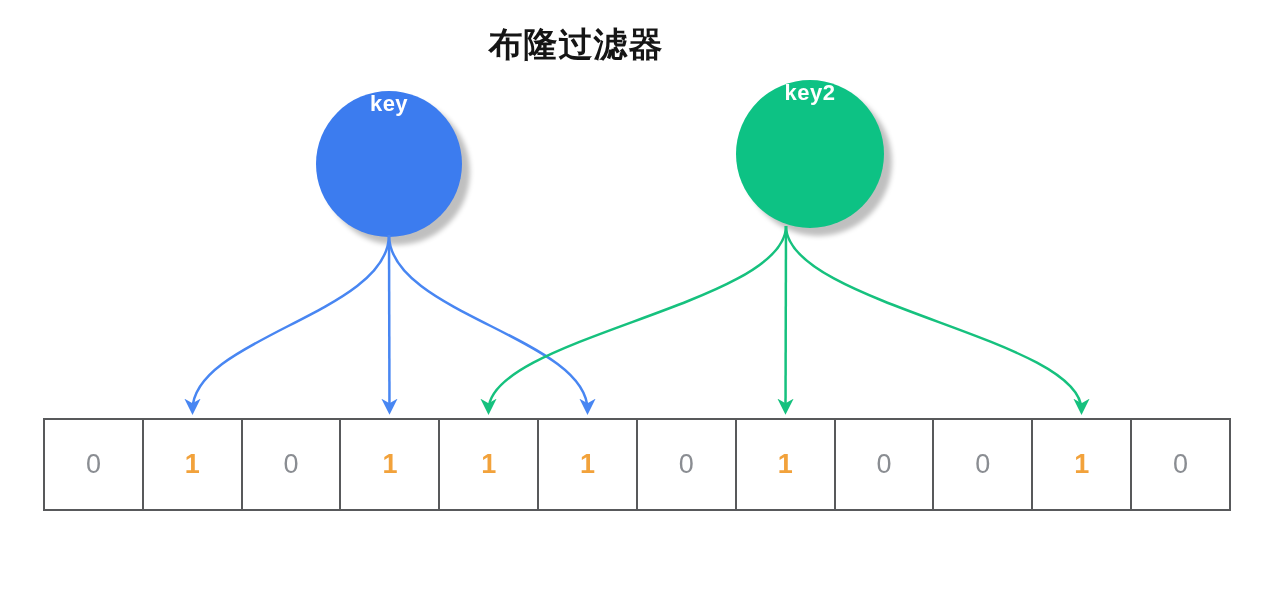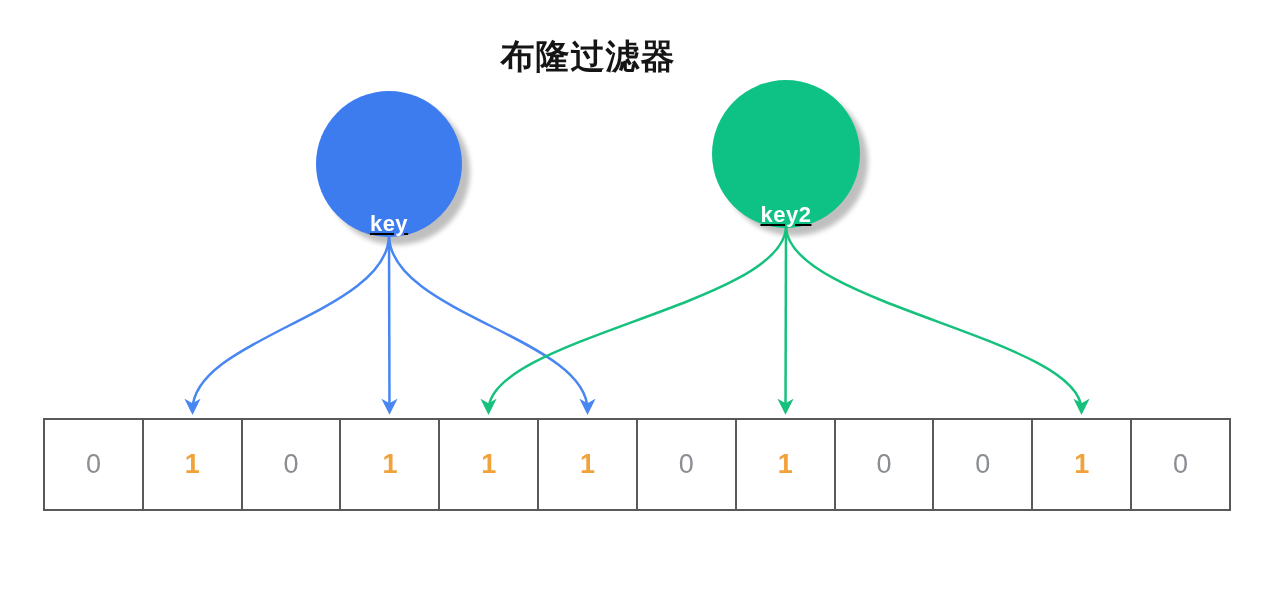--- a/index.html
+++ b/index.html
@@ -13,44 +13,43 @@
     width: 1268px;
     height: 594px;
     background: var(--bg, #ffffff);
     overflow: hidden;
   }
   .title {
     position: absolute;
     left: 572px;
     top: 18px;
     transform: translateX(-50%);
-    margin: 16px;
+    margin: 4px;
     font-size: 34px;
     font-weight: 700;
     letter-spacing: 1px;
     color: var(--title-color, #151515);
     white-space: nowrap;
   }
   .node {
     position: absolute;
     border-radius: 50%;
     display: flex;
-    align-items: flex-end;
+    align-items: flex-start;
     justify-content: center;
     box-shadow: 8px 8px 5px rgba(0,0,0,0.25);
-    text-decoration: underline;
   }
   .node span {
     color: #ffffff;
     font-size: 22px;
     font-weight: 700;
     letter-spacing: 0.5px;
   }
   .node-key1 { left: 316px; top: 91px;  width: 146px; height: 146px; }
-  .node-key2 { left: 712px; top: 80px;  width: 148px; height: 148px; }
+  .node-key2 { left: 736px; top: 80px;  width: 148px; height: 148px; }
   .arrows {
     position: absolute;
     left: 0; top: 0;
     width: 1268px;
     height: 594px;
     pointer-events: none;
   }
   .bit-array {
     position: absolute;
     left: 43px;

